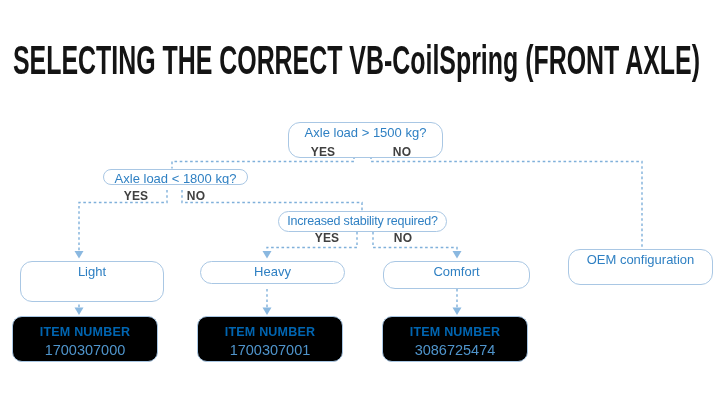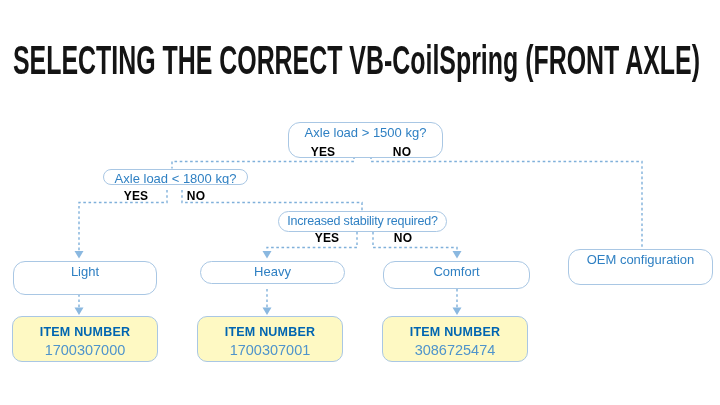--- a/index.html
+++ b/index.html
@@ -22,32 +22,32 @@
     color:#2f80c3;
     font-size:13px;
     text-align:center;
     white-space:nowrap;
     overflow:hidden;
   }
   .decision-3{font-size:12.5px;letter-spacing:-0.2px;}
   .yn{
     position:absolute;
     transform:translateX(-50%);
-    color:#000000;
+    color:#404040;
     font-weight:700;
     font-size:12px;
     letter-spacing:0.2px;
     white-space:nowrap;
   }
   .item-card{
     position:absolute;
     box-sizing:border-box;
     border:1.5px solid #a9c7e4;
     border-radius:10px;
-    background:#fef9c3;
+    background:#000000;
     text-align:center;
   }
   .item-heading{
     margin-top:8px;
     color:#0065b1;
     font-weight:700;
     font-size:12.5px;
     letter-spacing:0.2px;
   }
   .item-number{
@@ -97,21 +97,21 @@
   <div class="yn" style="left:402px;top:145px;">NO</div>
 
   <div class="pill" style="left:103px;top:169px;width:145px;height:16px;line-height:18px;">Axle load &lt; 1800 kg?</div>
   <div class="yn" style="left:136px;top:189px;">YES</div>
   <div class="yn" style="left:196px;top:189px;">NO</div>
 
   <div class="pill decision-3" style="left:278px;top:211px;width:169px;height:21px;line-height:18px;">Increased stability required?</div>
   <div class="yn" style="left:327px;top:231px;">YES</div>
   <div class="yn" style="left:403px;top:231px;">NO</div>
 
-  <div class="pill" style="left:13px;top:261px;width:144px;height:34px;line-height:20px;">Light</div>
+  <div class="pill" style="left:20px;top:261px;width:144px;height:41px;line-height:20px;">Light</div>
   <div class="pill" style="left:200px;top:261px;width:145px;height:23px;line-height:20px;">Heavy</div>
   <div class="pill" style="left:383px;top:261px;width:147px;height:28px;line-height:20px;">Comfort</div>
   <div class="pill" style="left:568px;top:249px;width:145px;height:36px;line-height:20px;">OEM configuration</div>
 
   <div class="item-card" style="left:12px;top:316px;width:146px;height:46px;">
     <div class="item-heading">ITEM NUMBER</div>
     <div class="item-number">1700307000</div>
   </div>
   <div class="item-card" style="left:197px;top:316px;width:146px;height:46px;">
     <div class="item-heading">ITEM NUMBER</div>

